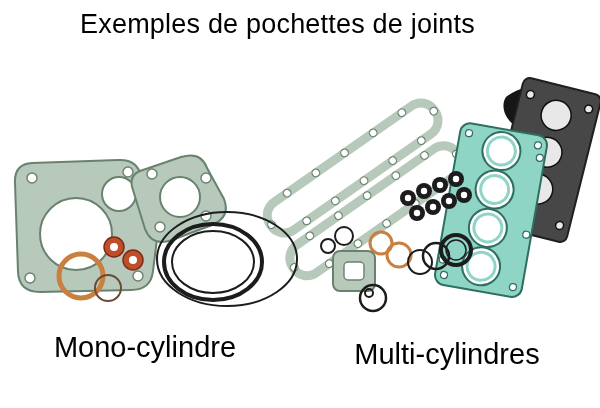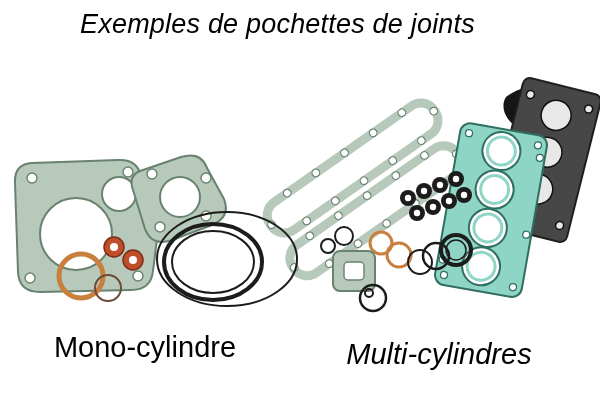--- a/index.html
+++ b/index.html
@@ -8,25 +8,24 @@
     background: var(--background, #fff);
     color: var(--text, #000);
     font-family: "Liberation Sans", sans-serif;
     position: relative;
     overflow: hidden;
   }
   .title {
     position: absolute; top: 8px; left: 0; width: 555px;
     text-align: center; font-size: 27px; line-height: 1.25;
     letter-spacing: 0.2px;
-    font-style: italic;
   }
   .caption { position: absolute; font-size: 29px; text-align: center; }
   .caption-left  { left: 30px;  top: 331px; width: 230px; }
-  .caption-right { left: 308px; top: 338px; width: 262px; font-style: italic; }
+  .caption-right { left: 316px; top: 338px; width: 262px; }
   svg.photo { position: absolute; left: 0; top: 0; width: 600px; height: 408px; }
 
   
   .fill-green  { fill: var(--gasket-green);  stroke: var(--gasket-green-dark); stroke-width: 2; }
   .hole        { fill: #fff; stroke: var(--gasket-green-dark); stroke-width: 2; }
   .hole-sm     { fill: #fff; stroke: var(--gasket-green-dark); stroke-width: 1.4; }
   .frame       { fill: none; stroke: var(--gasket-green); stroke-width: 9; }
   .frame-hole  { fill: #fff; stroke: var(--gasket-green-dark); stroke-width: 1.2; }
   .teal        { fill: var(--gasket-teal); stroke: var(--gasket-teal-dark); stroke-width: 2; }
   .bore        { fill: #fff; stroke: var(--gasket-teal-dark); stroke-width: 2; }

